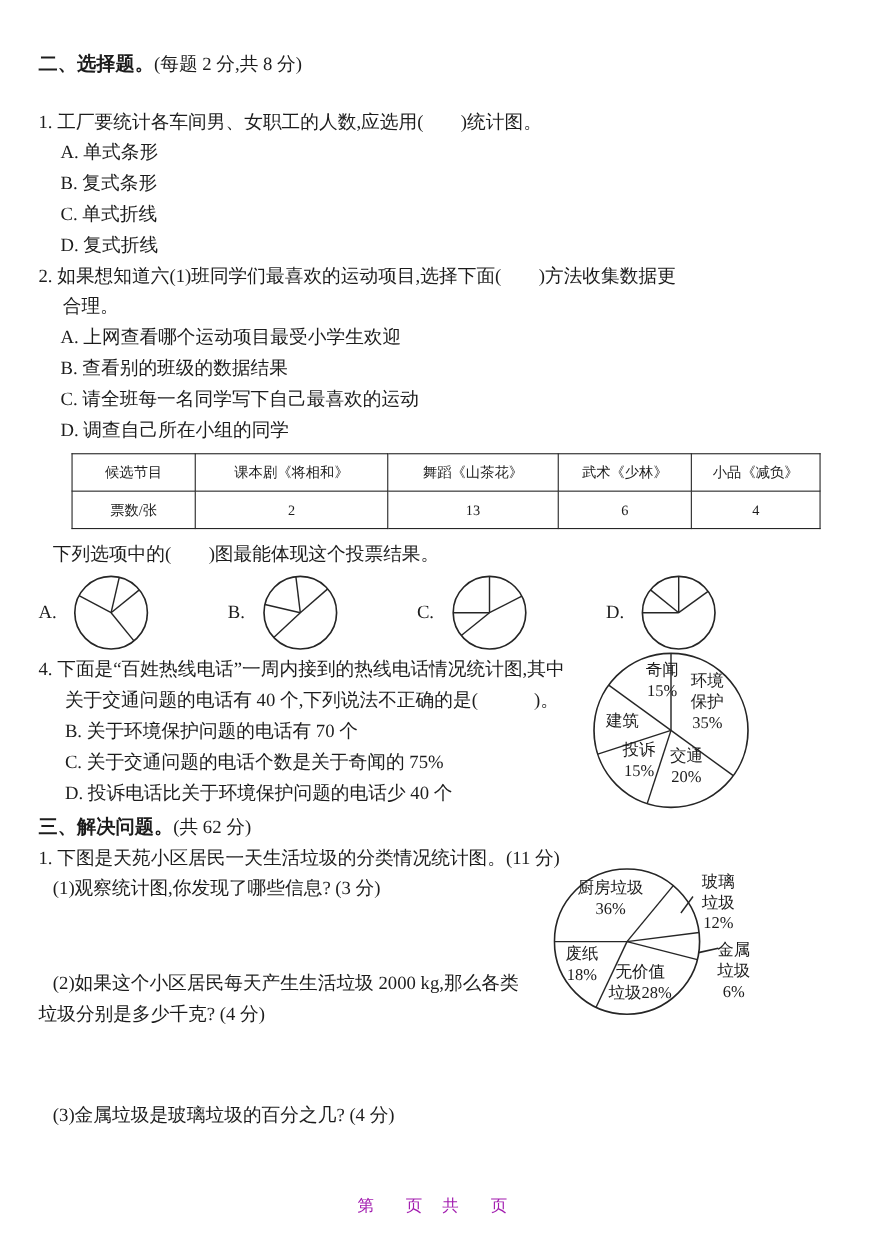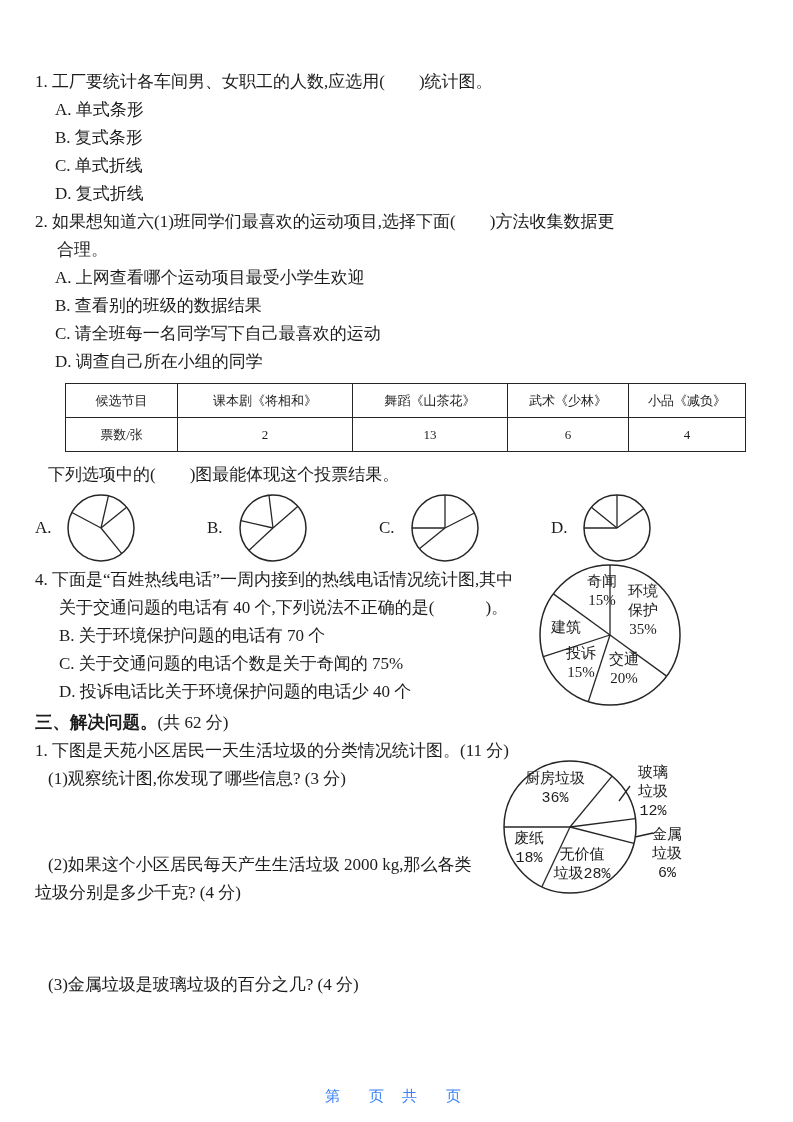--- a/index.html
+++ b/index.html
@@ -31,39 +31,42 @@
   table.vote{border-collapse:collapse;margin:7px 0 9px 30px;font-size:13px;}
   table.vote td{border:1.6px solid #262626;text-align:center;height:33px;padding:0 8px;}
   
   .pie-row{display:flex;margin-top:1px;height:76px;align-items:center;}
   .pie-opt{width:172px;display:flex;align-items:center;}
   .pie-opt .plab{width:30px;}
   
   .q4-wrap{position:relative;}
   .pie-box{position:absolute;}
   .hotline-box{top:-6px;left:500px;width:150px;height:150px;}
-  .garbage-box{top:46px;left:468px;width:215px;height:162px;font-family:Liberation Mono, monospace;}
+  .garbage-box{top:46px;left:468px;width:215px;height:162px;}
   .pie-lbl{position:absolute;text-align:center;font-size:15px;line-height:19px;}
   .pie-lbl span{display:block;white-space:nowrap;}
   .sec3{position:relative;margin-top:2px;}
   .part2{width:478px;}
   .sp58{height:58px;}
   .sp64{height:64px;}
   .footer{
     position:absolute;left:0;bottom:16px;width:100%;
     text-align:center;font-family:"Liberation Sans","DejaVu Sans",sans-serif;
-    font-size:15px;letter-spacing:7px;color:#3b82f6;
+    font-size:15px;letter-spacing:7px;color:#a21caf;
   }
   svg{display:block;}
 </style>
 </head>
 <body>
 
 <div class="page">
 
+  <div class="sec-head">
+    <span class="hd-b">二、选择题。</span><span>(每题 2 分,共 8 分)</span>
+  </div>
 
   <div class="line" style="margin-top:24px">1. 工厂要统计各车间男、女职工的人数,应选用(　　)统计图。</div>
   <div class="opt-row">
     <span class="o0">A. 单式条形</span>
     <span class="o1">B. 复式条形</span>
     <span class="o2">C. 单式折线</span>
     <span class="o3">D. 复式折线</span>
   </div>
 
   <div class="line">2. 如果想知道六(1)班同学们最喜欢的运动项目,选择下面(　　)方法收集数据更</div>

